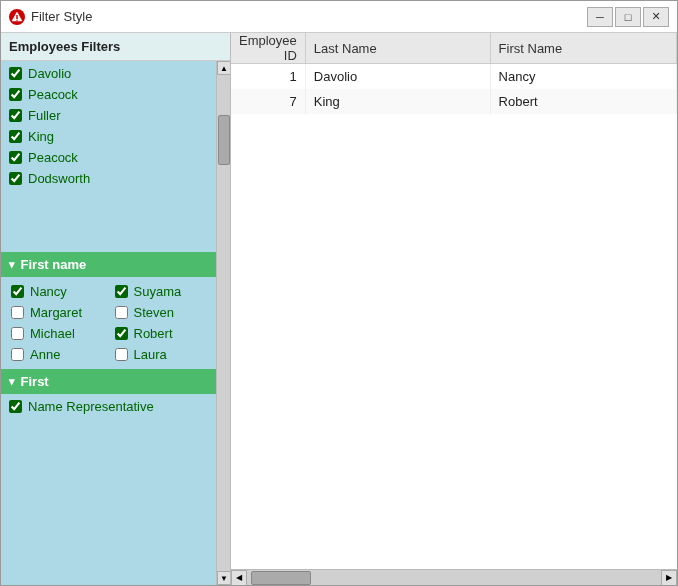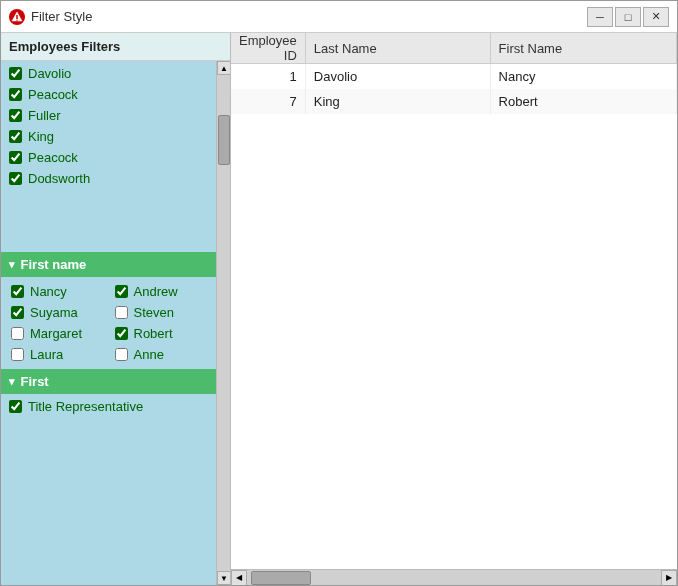--- a/index.html
+++ b/index.html
@@ -293,57 +293,57 @@
             <span class="chevron">▾</span>
             <span>First name</span>
           </div>
           <div class="checkbox-grid" id="firstname-grid">
           <div class="filter-item">
                 <input type="checkbox" checked="" style="">
                 <span>Nancy</span>
               </div>
               <div class="filter-item">
                 <input type="checkbox" checked="" style="">
-                <span>Andrew</span>
-              </div>
-              <div class="filter-item">
-                <input type="checkbox" checked="" style="">
                 <span>Suyama</span>
               </div>
               <div class="filter-item">
                 <input type="checkbox" style="">
+                <span>Margaret</span>
+              </div>
+              <div class="filter-item">
+                <input type="checkbox" style="">
                 <span>Steven</span>
               </div>
               <div class="filter-item">
                 <input type="checkbox" style="">
-                <span>Margaret</span>
+                <span>Michael</span>
               </div>
               <div class="filter-item">
                 <input type="checkbox" checked="" style="">
                 <span>Robert</span>
               </div>
               <div class="filter-item">
                 <input type="checkbox" style="">
+                <span>Anne</span>
+              </div>
+              <div class="filter-item">
+                <input type="checkbox" style="">
                 <span>Laura</span>
-              </div>
-              <div class="filter-item">
-                <input type="checkbox" style="">
-                <span>Anne</span>
               </div>
               <div></div>
             </div>
 
           <div class="section-header">
             <span class="chevron">▾</span>
             <span>First</span>
           </div>
           <div class="filter-list" id="title-list" style="flex: 1; min-height: 40px;">
           <div class="filter-item">
                 <input type="checkbox" checked="" style="">
-                <span>Title Representative</span>
+                <span>Name Representative</span>
               </div>
             </div>
         </div>
         <div class="left-scroll">
           <div class="scrollbar-arrow">▲</div>
           <div class="left-scroll-track">
             <div class="left-scroll-thumb"></div>
           </div>
           <div class="scrollbar-arrow">▼</div>
         </div>

